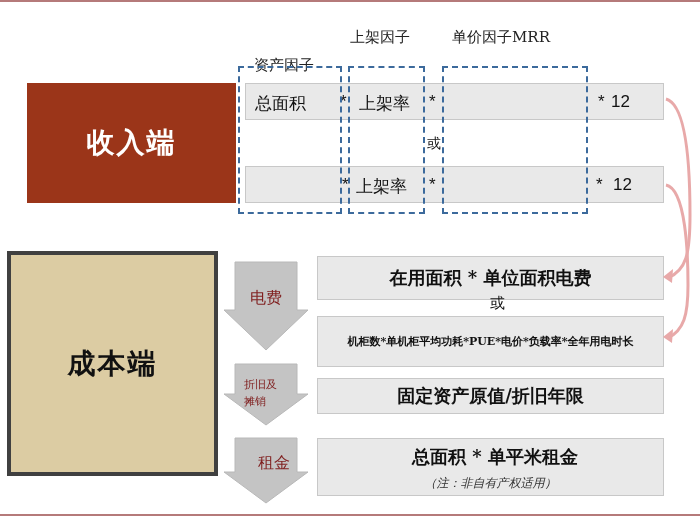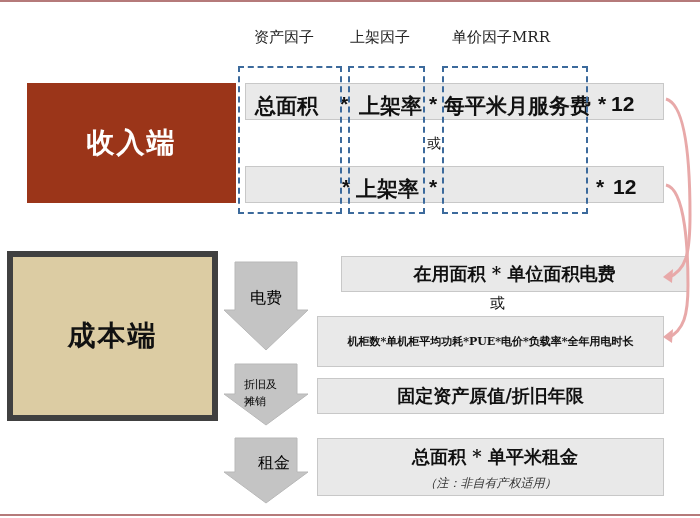--- a/index.html
+++ b/index.html
@@ -5,54 +5,53 @@
   html, body { margin:0; padding:0; }
   body { width:700px; height:518px; background:#ffffff; position:relative; overflow:hidden;
          font-family: "DejaVu Serif", "Liberation Serif", serif; color:#111; }
   .abs { position:absolute; }
   .topline { left:0; top:0; width:700px; height:2px; background:#b57a7a; }
   .botline { left:0; top:514px; width:700px; height:2px; background:#b57a7a; }
   .factor-label { top:28px; font-size:15px; color:#222; white-space:nowrap; }
   .rev-box { left:7px; top:83px; width:209px; height:120px; background:#9b3519;
              display:flex; align-items:center; justify-content:center;
              color:#fff; font-size:28px; font-weight:bold; letter-spacing:2px;margin-left:20px; }
-  .cost-box { left:7px; top:251px; width:211px; height:170px; background:#dccca3;
-              border:6px solid #404040; box-sizing:border-box;
+  .cost-box { left:7px; top:251px; width:211px; height:225px; background:#dccca3;
+              border:4px solid #404040; box-sizing:border-box;
               display:flex; align-items:center; justify-content:center;
               color:#111; font-size:28px; font-weight:bold; letter-spacing:2px; }
   .fbox { background:#e9e9e9; border:1px solid #c8c8c8; box-sizing:border-box; }
   .frow { left:245px; width:419px; height:37px; }
-  .frow span { position:absolute; top:8px; font-size:21px; font-weight:bold; white-space:nowrap; }
+  .frow span { position:absolute; top:8px; font-size:17px; font-weight:normal; white-space:nowrap; }
   .star { font-family:"Liberation Sans", sans-serif; }
   .twelve { font-family:"Liberation Sans", sans-serif; font-weight:bold; }
   .dash { border:2px dashed #3c6a9c; box-sizing:border-box; }
   .or-small { font-size:14px; }
-  .arrow-label { font-size:15px; color:#000000; text-align:center; white-space:nowrap; }
+  .arrow-label { font-size:15px; color:#7f1d1d; text-align:center; white-space:nowrap; }
   .cbox { left:317px; width:347px; display:flex; align-items:center; justify-content:center;
           font-weight:bold; white-space:nowrap; }
 </style>
 </head>
 <body>
 
 <div class="abs topline"></div>
 
-<div class="abs factor-label" style="left:254px;">资产因子</div>
+<div class="abs factor-label" style="left:254px;margin-top:28px;">资产因子</div>
 <div class="abs factor-label" style="left:350px;">上架因子</div>
 <div class="abs factor-label" style="left:452px;">单价因子MRR</div>
 
 <div class="abs rev-box">
   <span>收入端</span>
 </div>
 
 <div class="abs fbox frow" style="top:83px;">
   <span style="left:9px;">总面积</span>
   <span class="star" style="left:94px;">*</span>
   <span style="left:113px;">上架率</span>
   <span class="star" style="left:183px;">*</span>
-  <span style="left:198px;">每平米月服务费</span>
   <span class="star" style="left:352px;">*</span>
   <span class="twelve" style="left:365px;">12</span>
 </div>
 
 <div class="abs fbox frow" style="top:166px;">
   <span class="star" style="left:96px;">*</span>
   <span style="left:110px;">上架率</span>
   <span class="star" style="left:183px;">*</span>
   <span class="star" style="left:350px;">*</span>
   <span class="twelve" style="left:367px;">12</span>
@@ -77,21 +76,21 @@
   <polygon points="13,2 75,2 75,32 86,32 44,63 2,32 13,32" fill="#c4c4c4" stroke="#b8b8b8" stroke-width="1"></polygon>
 </svg>
 <div class="abs arrow-label" style="left:244px; top:377px; font-size:11px; text-align:left;">折旧及</div>
 <div class="abs arrow-label" style="left:244px; top:394px; font-size:11px; text-align:left;">摊销</div>
 
 <svg class="abs" style="left:222px; top:436px;" width="90" height="70">
   <polygon points="13,2 75,2 75,36 86,36 44,67 2,36 13,36" fill="#c4c4c4" stroke="#b8b8b8" stroke-width="1"></polygon>
 </svg>
 <div class="abs arrow-label" style="left:235px; top:453px; width:78px; font-size:16px;">租金</div>
 
-<div class="abs fbox cbox" style="top:256px; height:36px; font-size:18px;margin-left:24px;">
+<div class="abs fbox cbox" style="top:256px; height:44px; font-size:18px;">
   <span>在用面积 * 单位面积电费</span>
 </div>
 <div class="abs" style="left:490px; top:294px; font-size:15px;">或</div>
 <div class="abs fbox cbox" style="top:316px; height:51px; font-size:11px;">
   <span>机柜数*单机柜平均功耗*PUE*电价*负载率*全年用电时长</span>
 </div>
 
 <div class="abs fbox cbox" style="top:378px; height:36px; font-size:18px;">
   <span>固定资产原值/折旧年限</span>
 </div>

